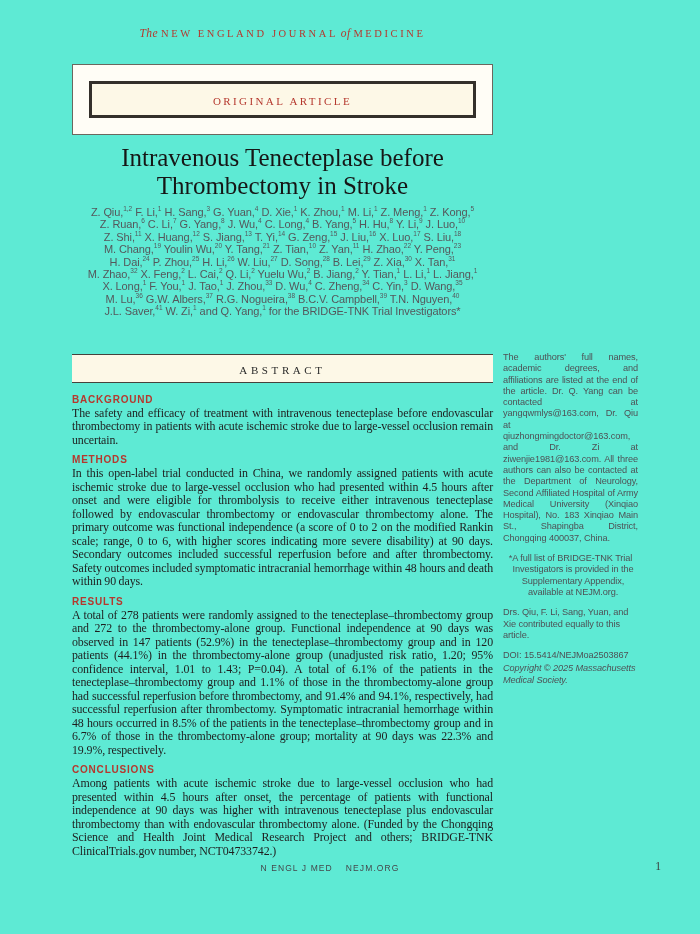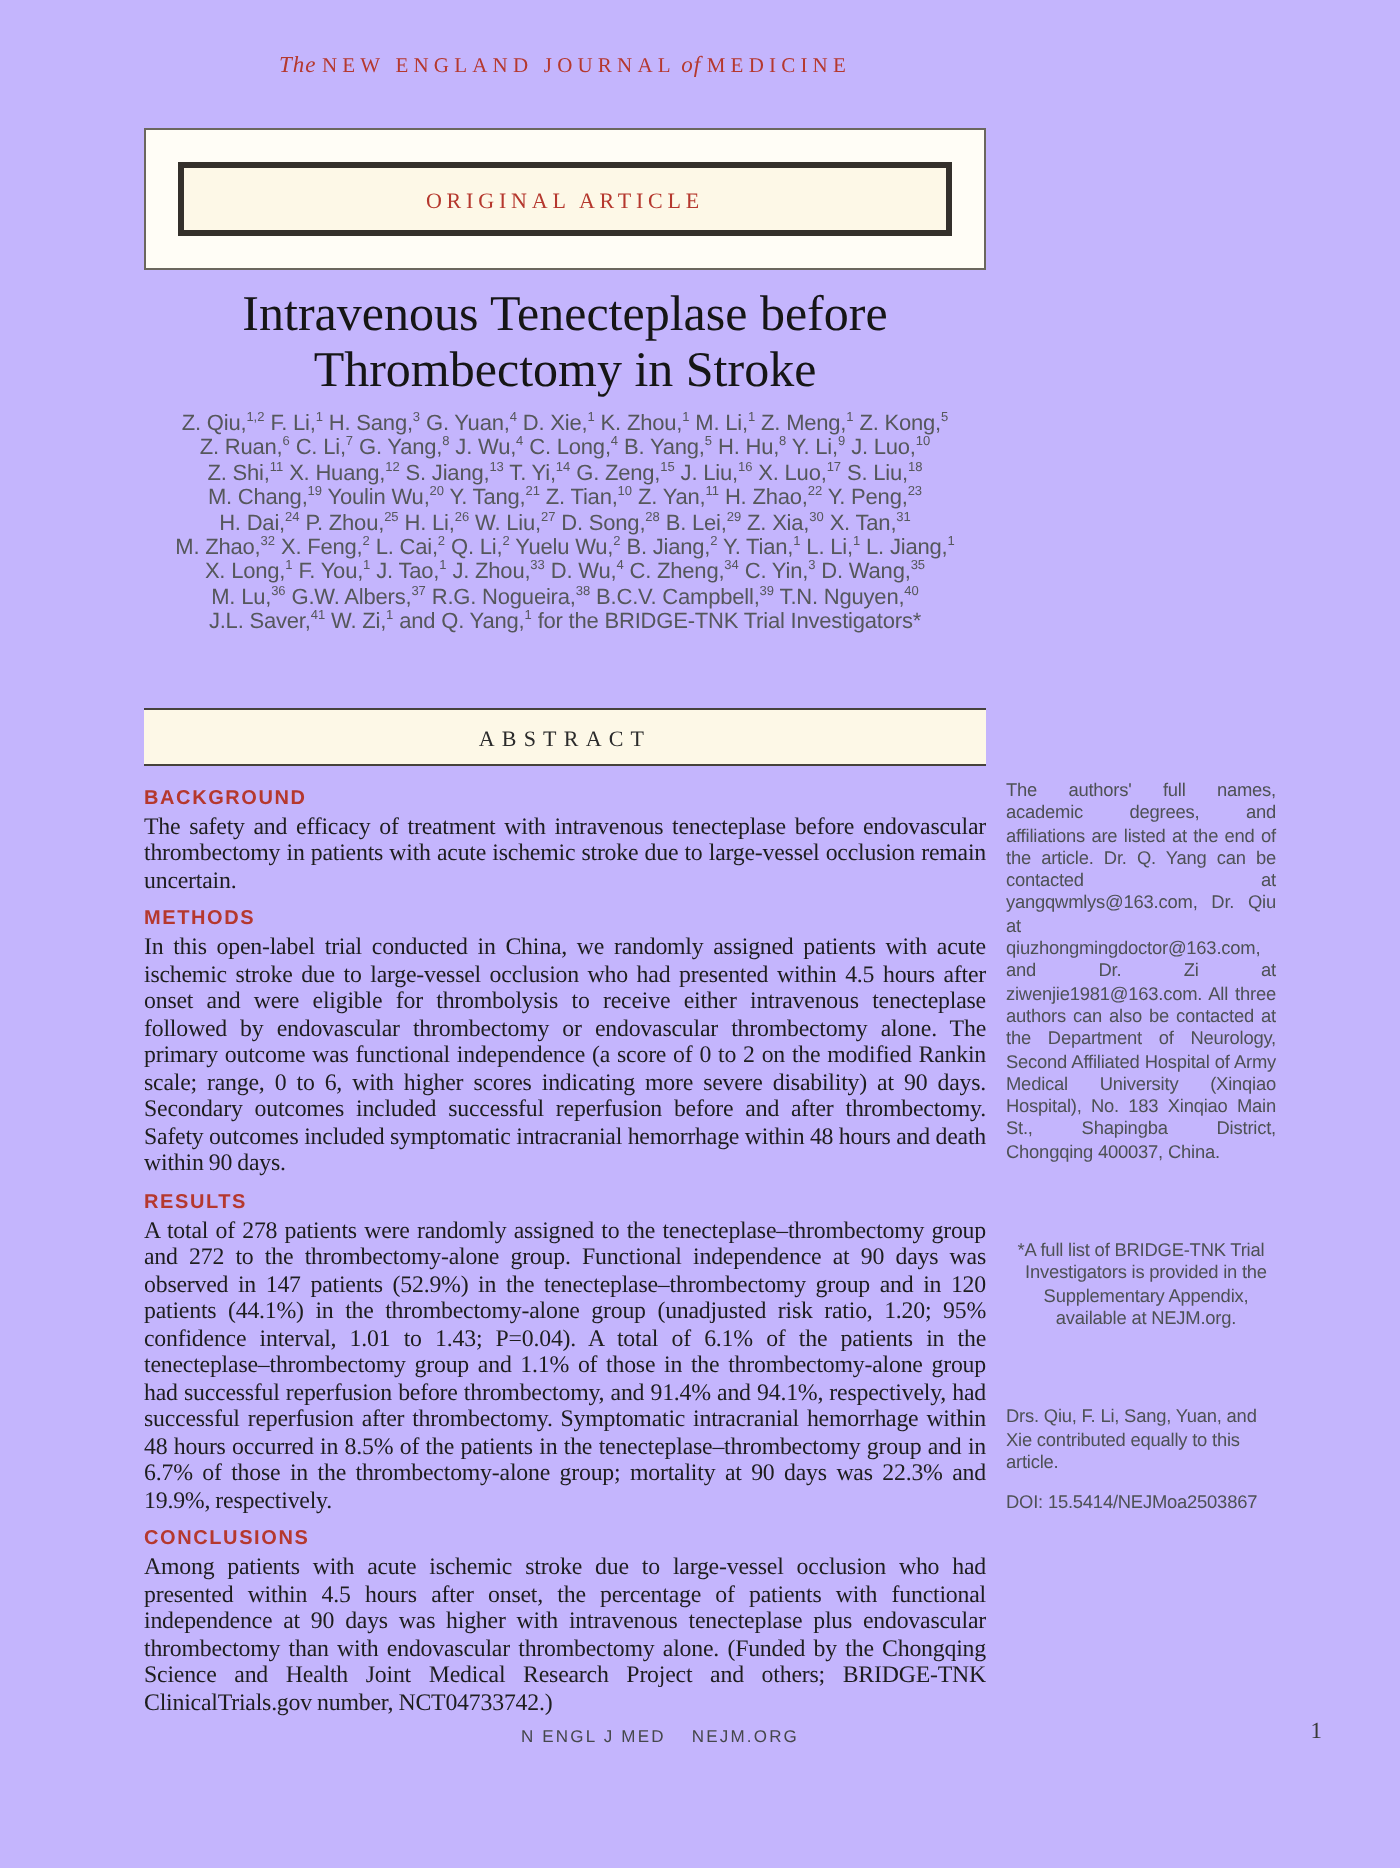--- a/index.html
+++ b/index.html
@@ -1,20 +1,20 @@
 <!DOCTYPE html>
 <html style="--accent: #b5382e; --cream: #fdf8e7;"><head>
 <meta charset="utf-8">
 <style>
   html,body{margin:0;padding:0;background:#e8e8e8;}
   .page{
     position:relative;
     width:700px;height:934px;
     margin:0 auto;
-    background:#c4b5fd;
+    background:#5eead4;
     font-family:"Liberation Serif", serif;
     color:#1c1c1c;
     overflow:hidden;
   }
   .main-col{position:absolute;left:72px;top:0;width:421px;}
   
   .masthead{
     margin-top:27px;text-align:center;color:var(--accent,#b5382e);
     font-size:11px;white-space:nowrap;
   }
@@ -64,21 +64,21 @@
     font-size:11.9px;line-height:13.5px;text-align:justify;
     letter-spacing:-0.1px;word-spacing:-0.3px;color:#1e1e1e;
   }
   
   .sidebar{
     position:absolute;left:503px;top:352px;width:135px;
     font-family:"Liberation Sans", sans-serif;
     font-size:9.2px;line-height:11.3px;color:#4e5155;
     letter-spacing:-0.1px;
   }
-  .side-note{text-align:justify;margin-bottom:9px;margin-top:38px;}
+  .side-note{text-align:justify;margin-bottom:9px;}
   .side-note.hanging{padding-left:5px;text-indent:-5px;text-align:center;}
   .side-note.left{text-align:left;}
   .side-doi{margin-bottom:2px;text-align:left;}
   .side-copyright{font-style:italic;text-align:left;}
   
   .footer{
     position:absolute;left:0;top:863px;width:660px;text-align:center;
     font-family:"Liberation Sans", sans-serif;
     font-size:8.5px;color:#45474b;letter-spacing:1.1px;white-space:nowrap;
   }
@@ -148,20 +148,21 @@
       </div>
     </div>
 
   </div>
 
   <div class="sidebar">
     <div class="side-note">The authors' full names, academic degrees, and affiliations are listed at the end of the article. Dr. Q. Yang can be contacted at yangqwmlys@163.com, Dr. Qiu at qiuzhongmingdoctor@163.com, and Dr. Zi at ziwenjie1981@163.com. All three authors can also be contacted at the Department of Neurology, Second Affiliated Hospital of Army Medical University (Xinqiao Hospital), No. 183 Xinqiao Main St., Shapingba District, Chongqing 400037, China.</div>
     <div class="side-note hanging">*A full list of BRIDGE-TNK Trial Investigators is provided in the Supplementary Appendix, available at NEJM.org.</div>
     <div class="side-note left">Drs. Qiu, F. Li, Sang, Yuan, and Xie contributed equally to this article.</div>
     <div class="side-doi">DOI: 15.5414/NEJMoa2503867</div>
+    <div class="side-copyright">Copyright © 2025 Massachusetts Medical Society.</div>
   </div>
 
   <div class="footer">
     <span>N ENGL J MED</span><span class="gap"></span><span>NEJM.ORG</span>
   </div>
   <div class="page-num">1</div>
 
 </div>
 
 </body></html>

